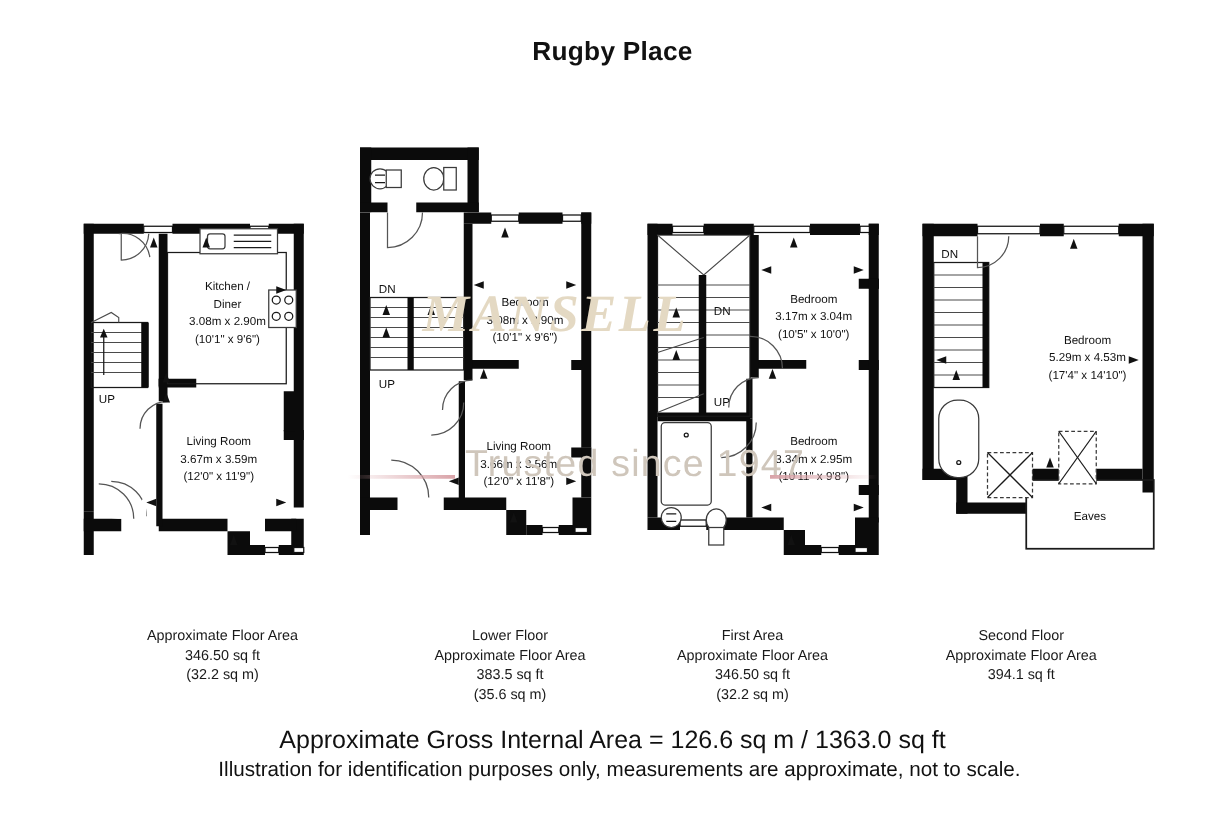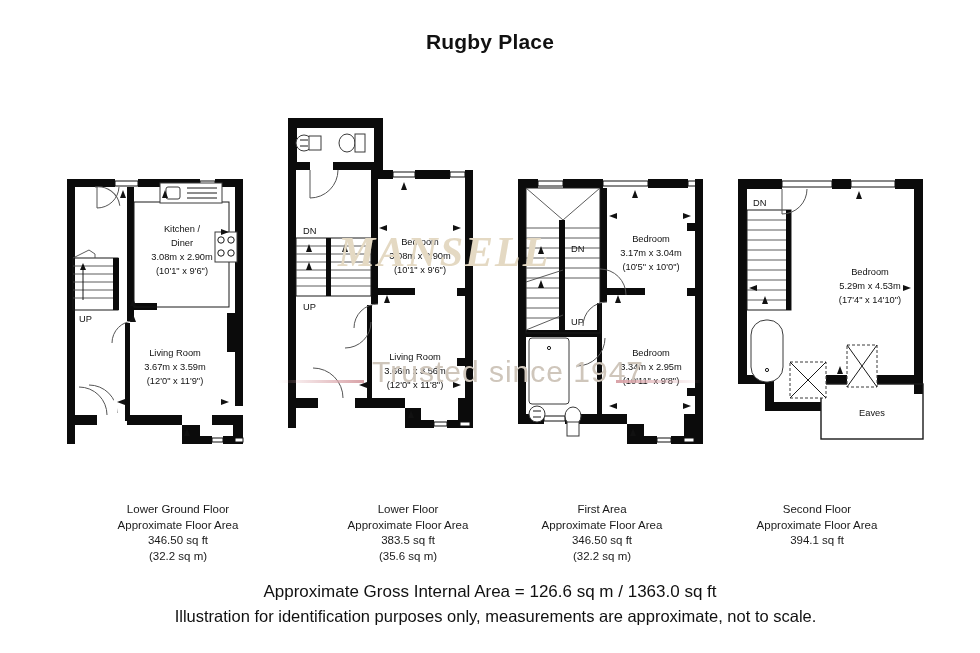--- a/index.html
+++ b/index.html
@@ -49,21 +49,21 @@
     width: 230px;
   }
   #footer {
     position: absolute;
     left: 0;
     top: 580px;
     width: 980px;
     text-align: center;
   }
   #footer .line1 {
-    font-size: 17px;
+    font-size: 20px;
     line-height: 24px;
     color: #111;
   }
   #footer .line2 {
     font-size: 16.5px;
     line-height: 24px;
     color: #111;
     padding-left: 11px;
   }
   
@@ -497,21 +497,20 @@
 
       <g>
         <text class="lbl" x="145" y="105">Bedroom</text>
         <text class="lbl" x="145" y="119">5.29m x 4.53m</text>
         <text class="lbl" x="145" y="133">(17'4" x 14'10")</text>
       </g>
     </svg>
   </div>
 
   <div class="caption" style="left:63px; top:502px;">
-    <div>Lower Ground Floor</div>
     <div>Approximate Floor Area</div>
     <div>346.50 sq ft</div>
     <div>(32.2 sq m)</div>
   </div>
 
   <div class="caption" style="left:293px; top:502px;">
     <div>Lower Floor</div>
     <div>Approximate Floor Area</div>
     <div>383.5 sq ft</div>
     <div>(35.6 sq m)</div>

